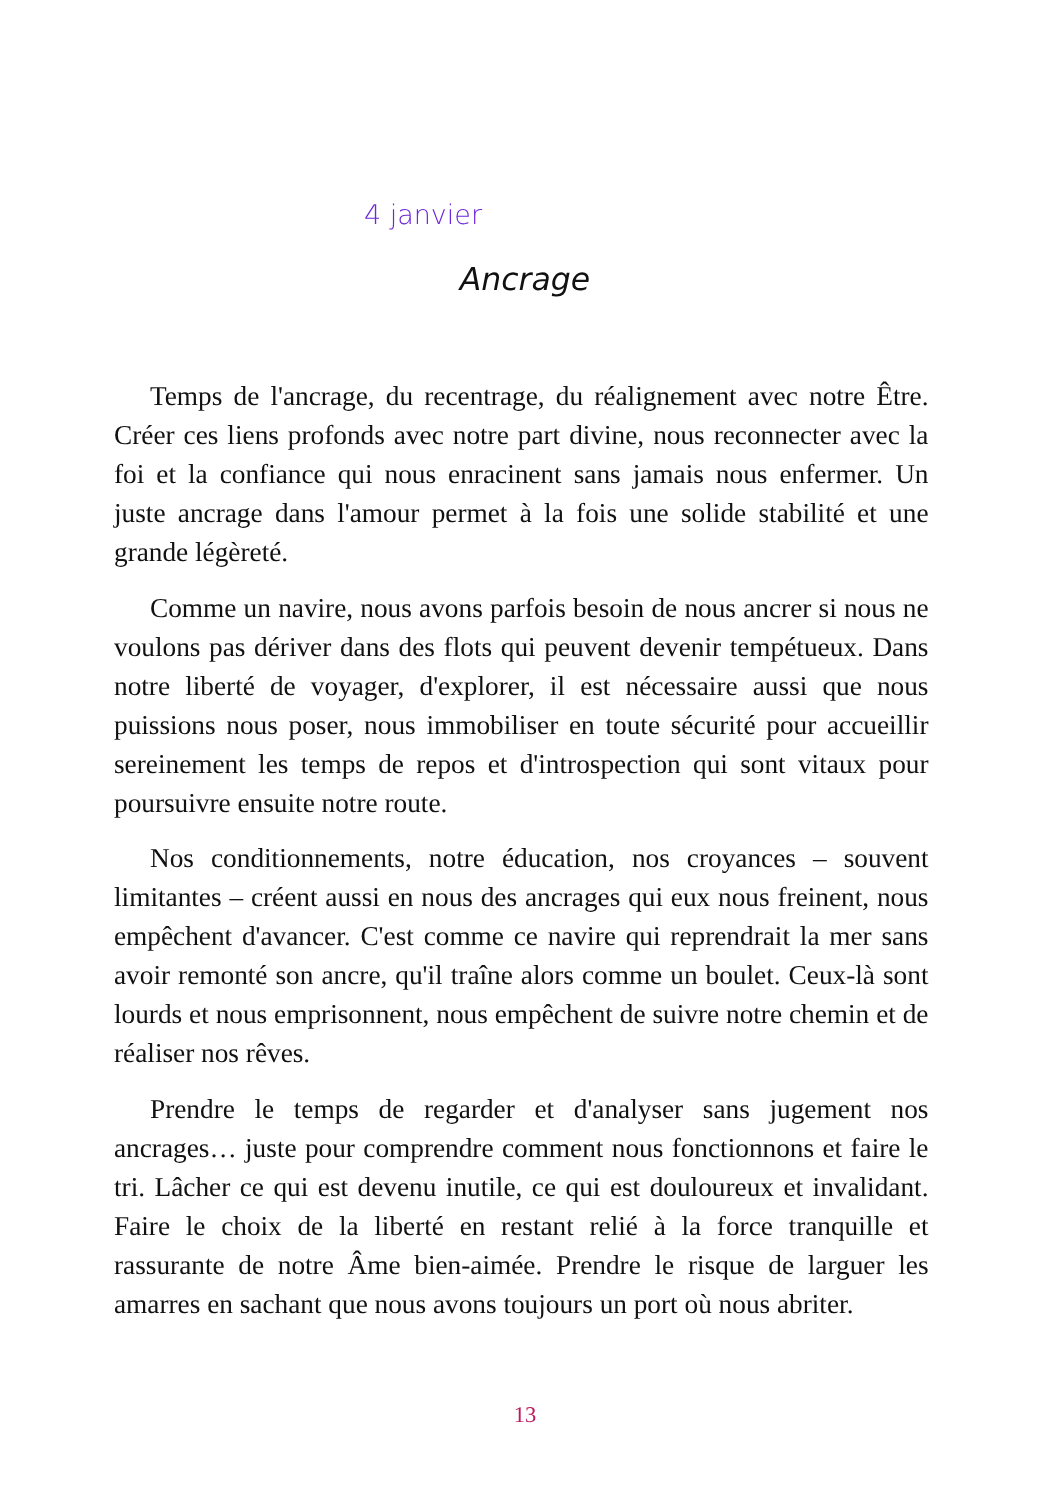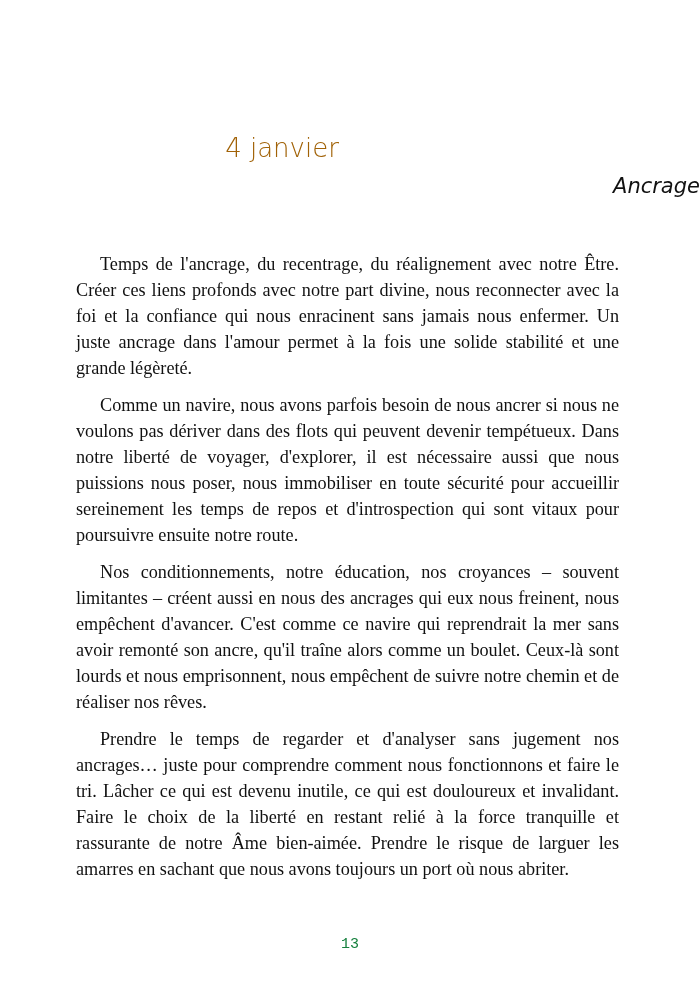--- a/index.html
+++ b/index.html
@@ -21,30 +21,30 @@
       height: 993px;
     }
     .title {
       position: absolute;
       top: 133px;
       left: 0;
       width: 564px;
       text-align: center;
       font-family: "DejaVu Sans", sans-serif;
       font-weight: 300;
-      font-size: 26px;
+      font-size: 18px;
       letter-spacing: 0px;
-      color: #a16207;
+      color: #6d28d9;
     }
     .subtitle {
       position: absolute;
       top: 174px;
       left: 0;
       width: 700px;
-      text-align: right;
+      text-align: center;
       font-family: "DejaVu Sans", sans-serif;
       font-style: italic;
       font-size: 21px;
       color: #111;
     }
     .body-text {
       position: absolute;
       top: 251px;
       left: 76px;
       width: 543px;
@@ -57,23 +57,23 @@
     .body-text p {
       margin: 0 0 11px 0;
       text-indent: 24px;
     }
     .page-number {
       position: absolute;
       top: 936px;
       left: 0;
       width: 700px;
       text-align: center;
-      font-family: Liberation Mono, monospace;
+      font-family: Liberation Serif, serif;
       font-size: 15px;
-      color: #15803d;
+      color: #be185d;
     }
   </style>
 </head>
 <body>
 
 <div class="page">
   <div class="title">4 janvier</div>
   <div class="subtitle">Ancrage</div>
 
   <div class="body-text">

